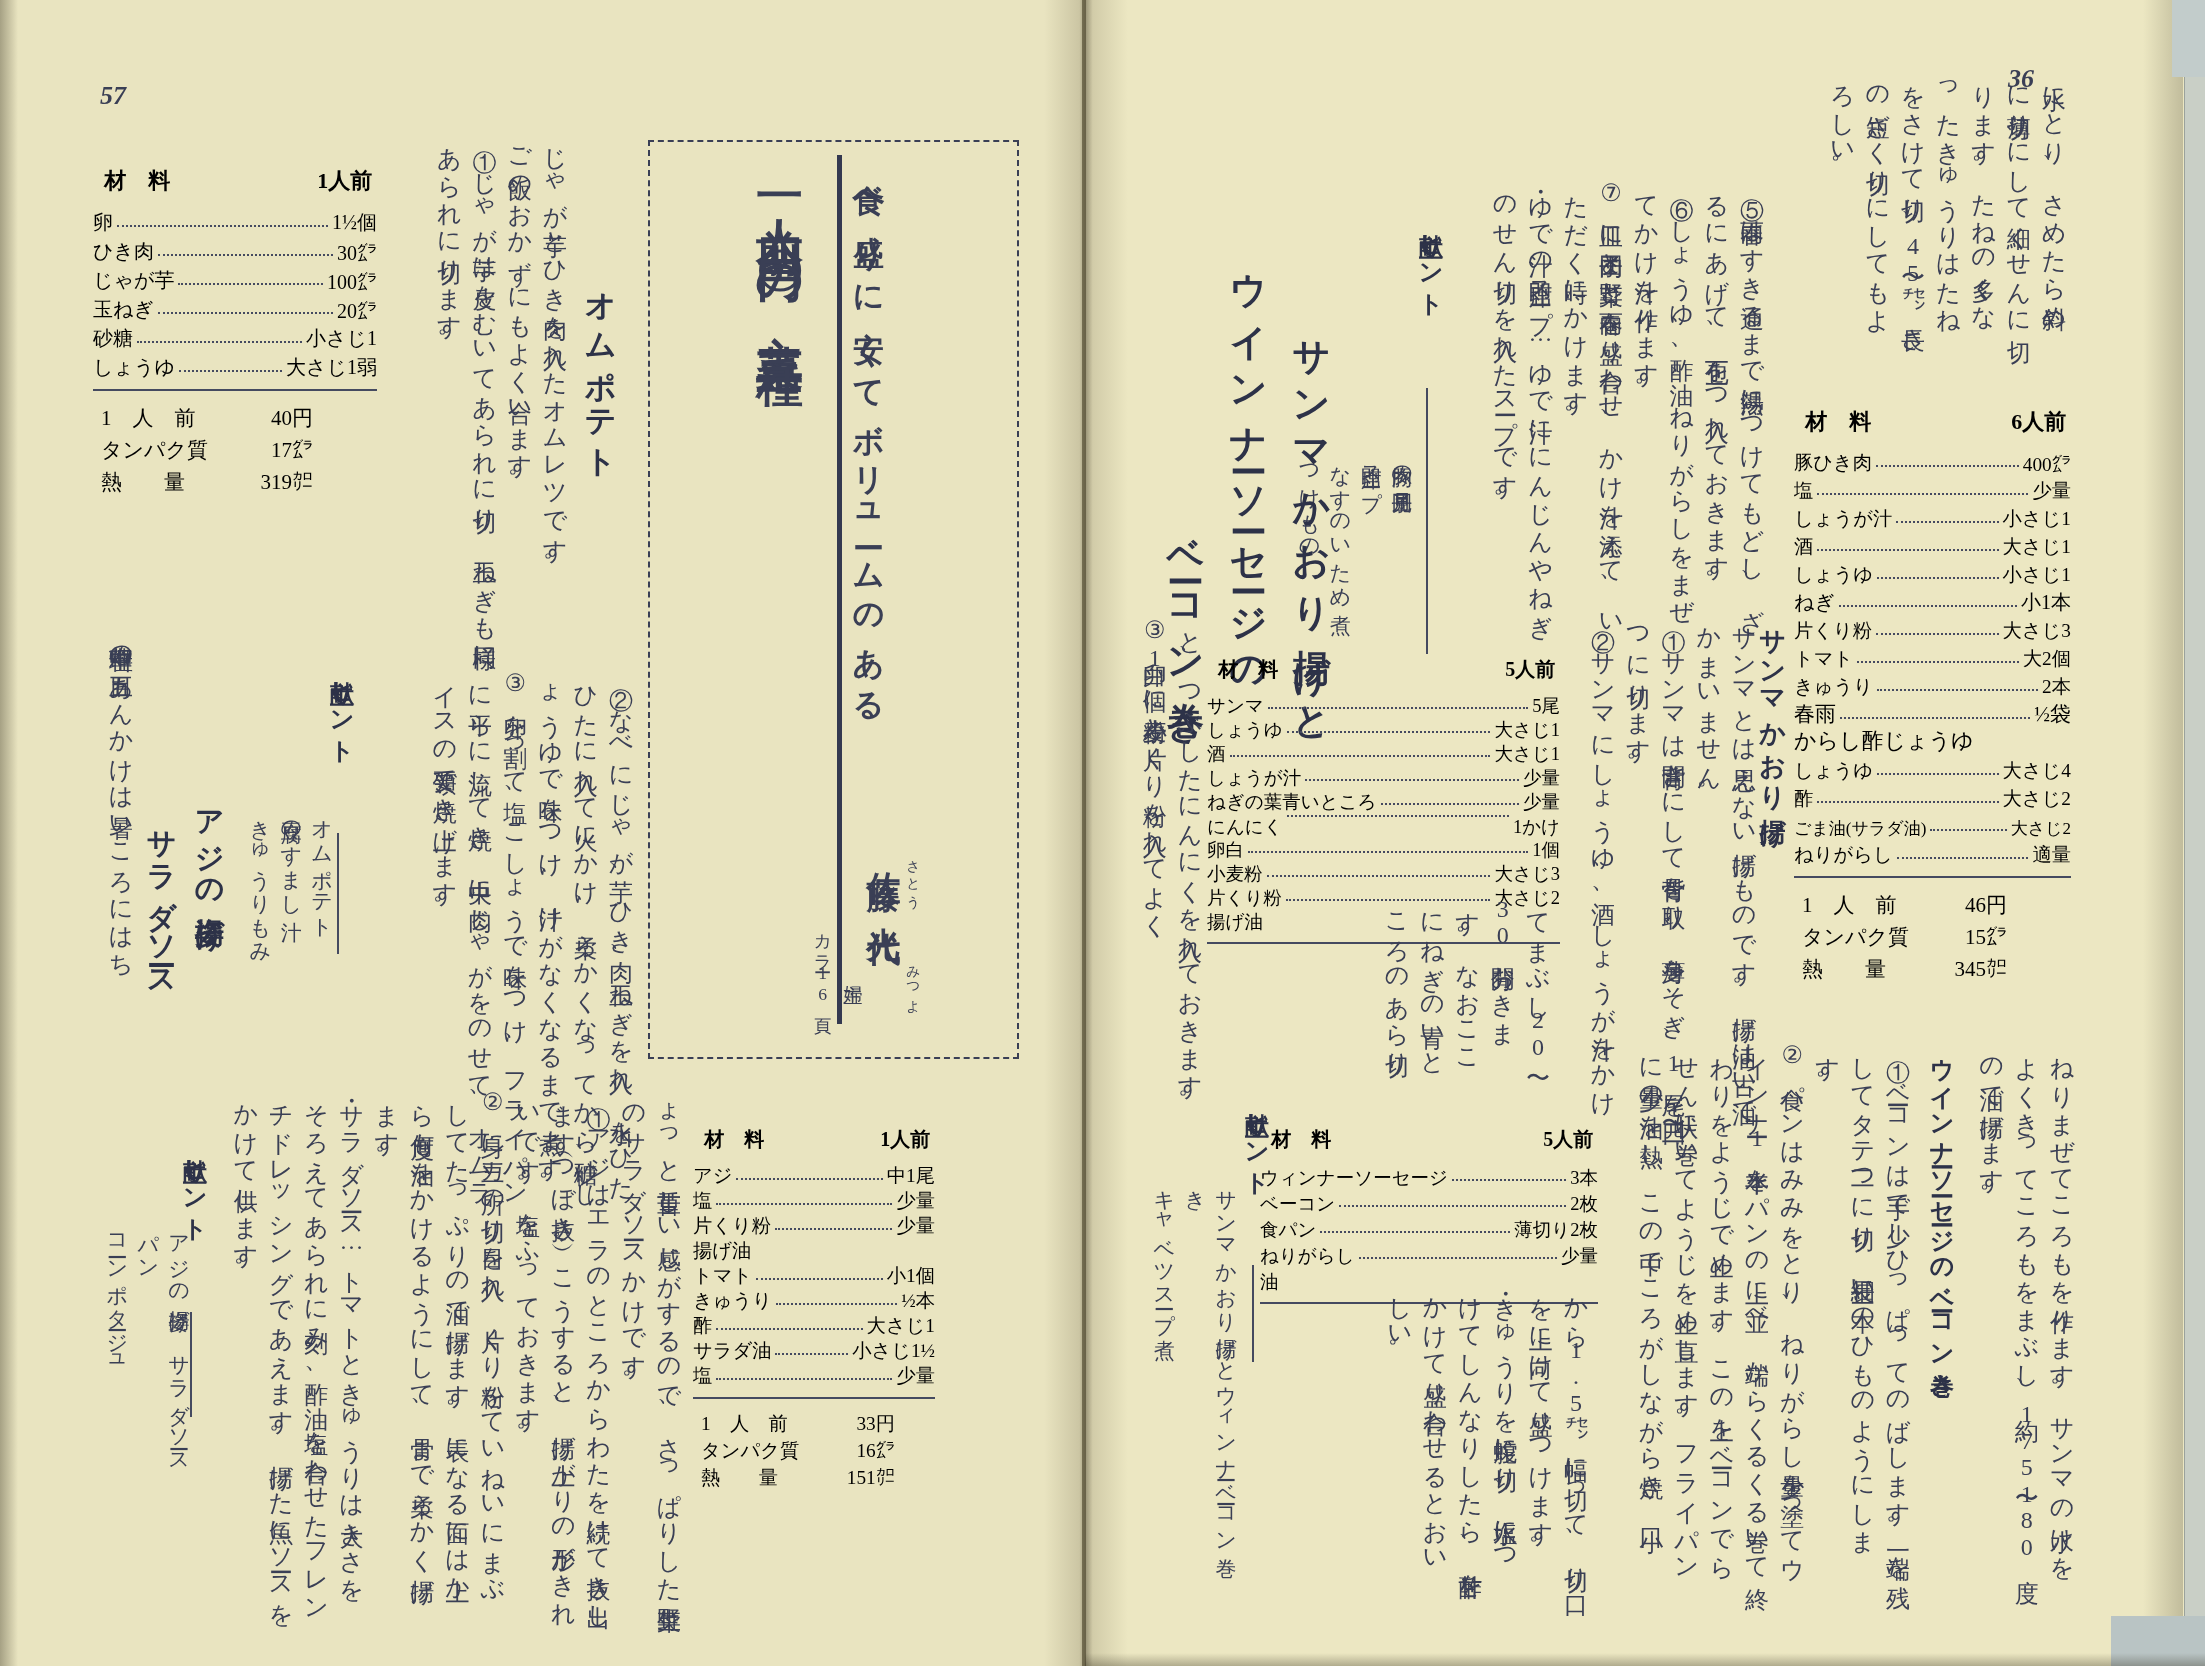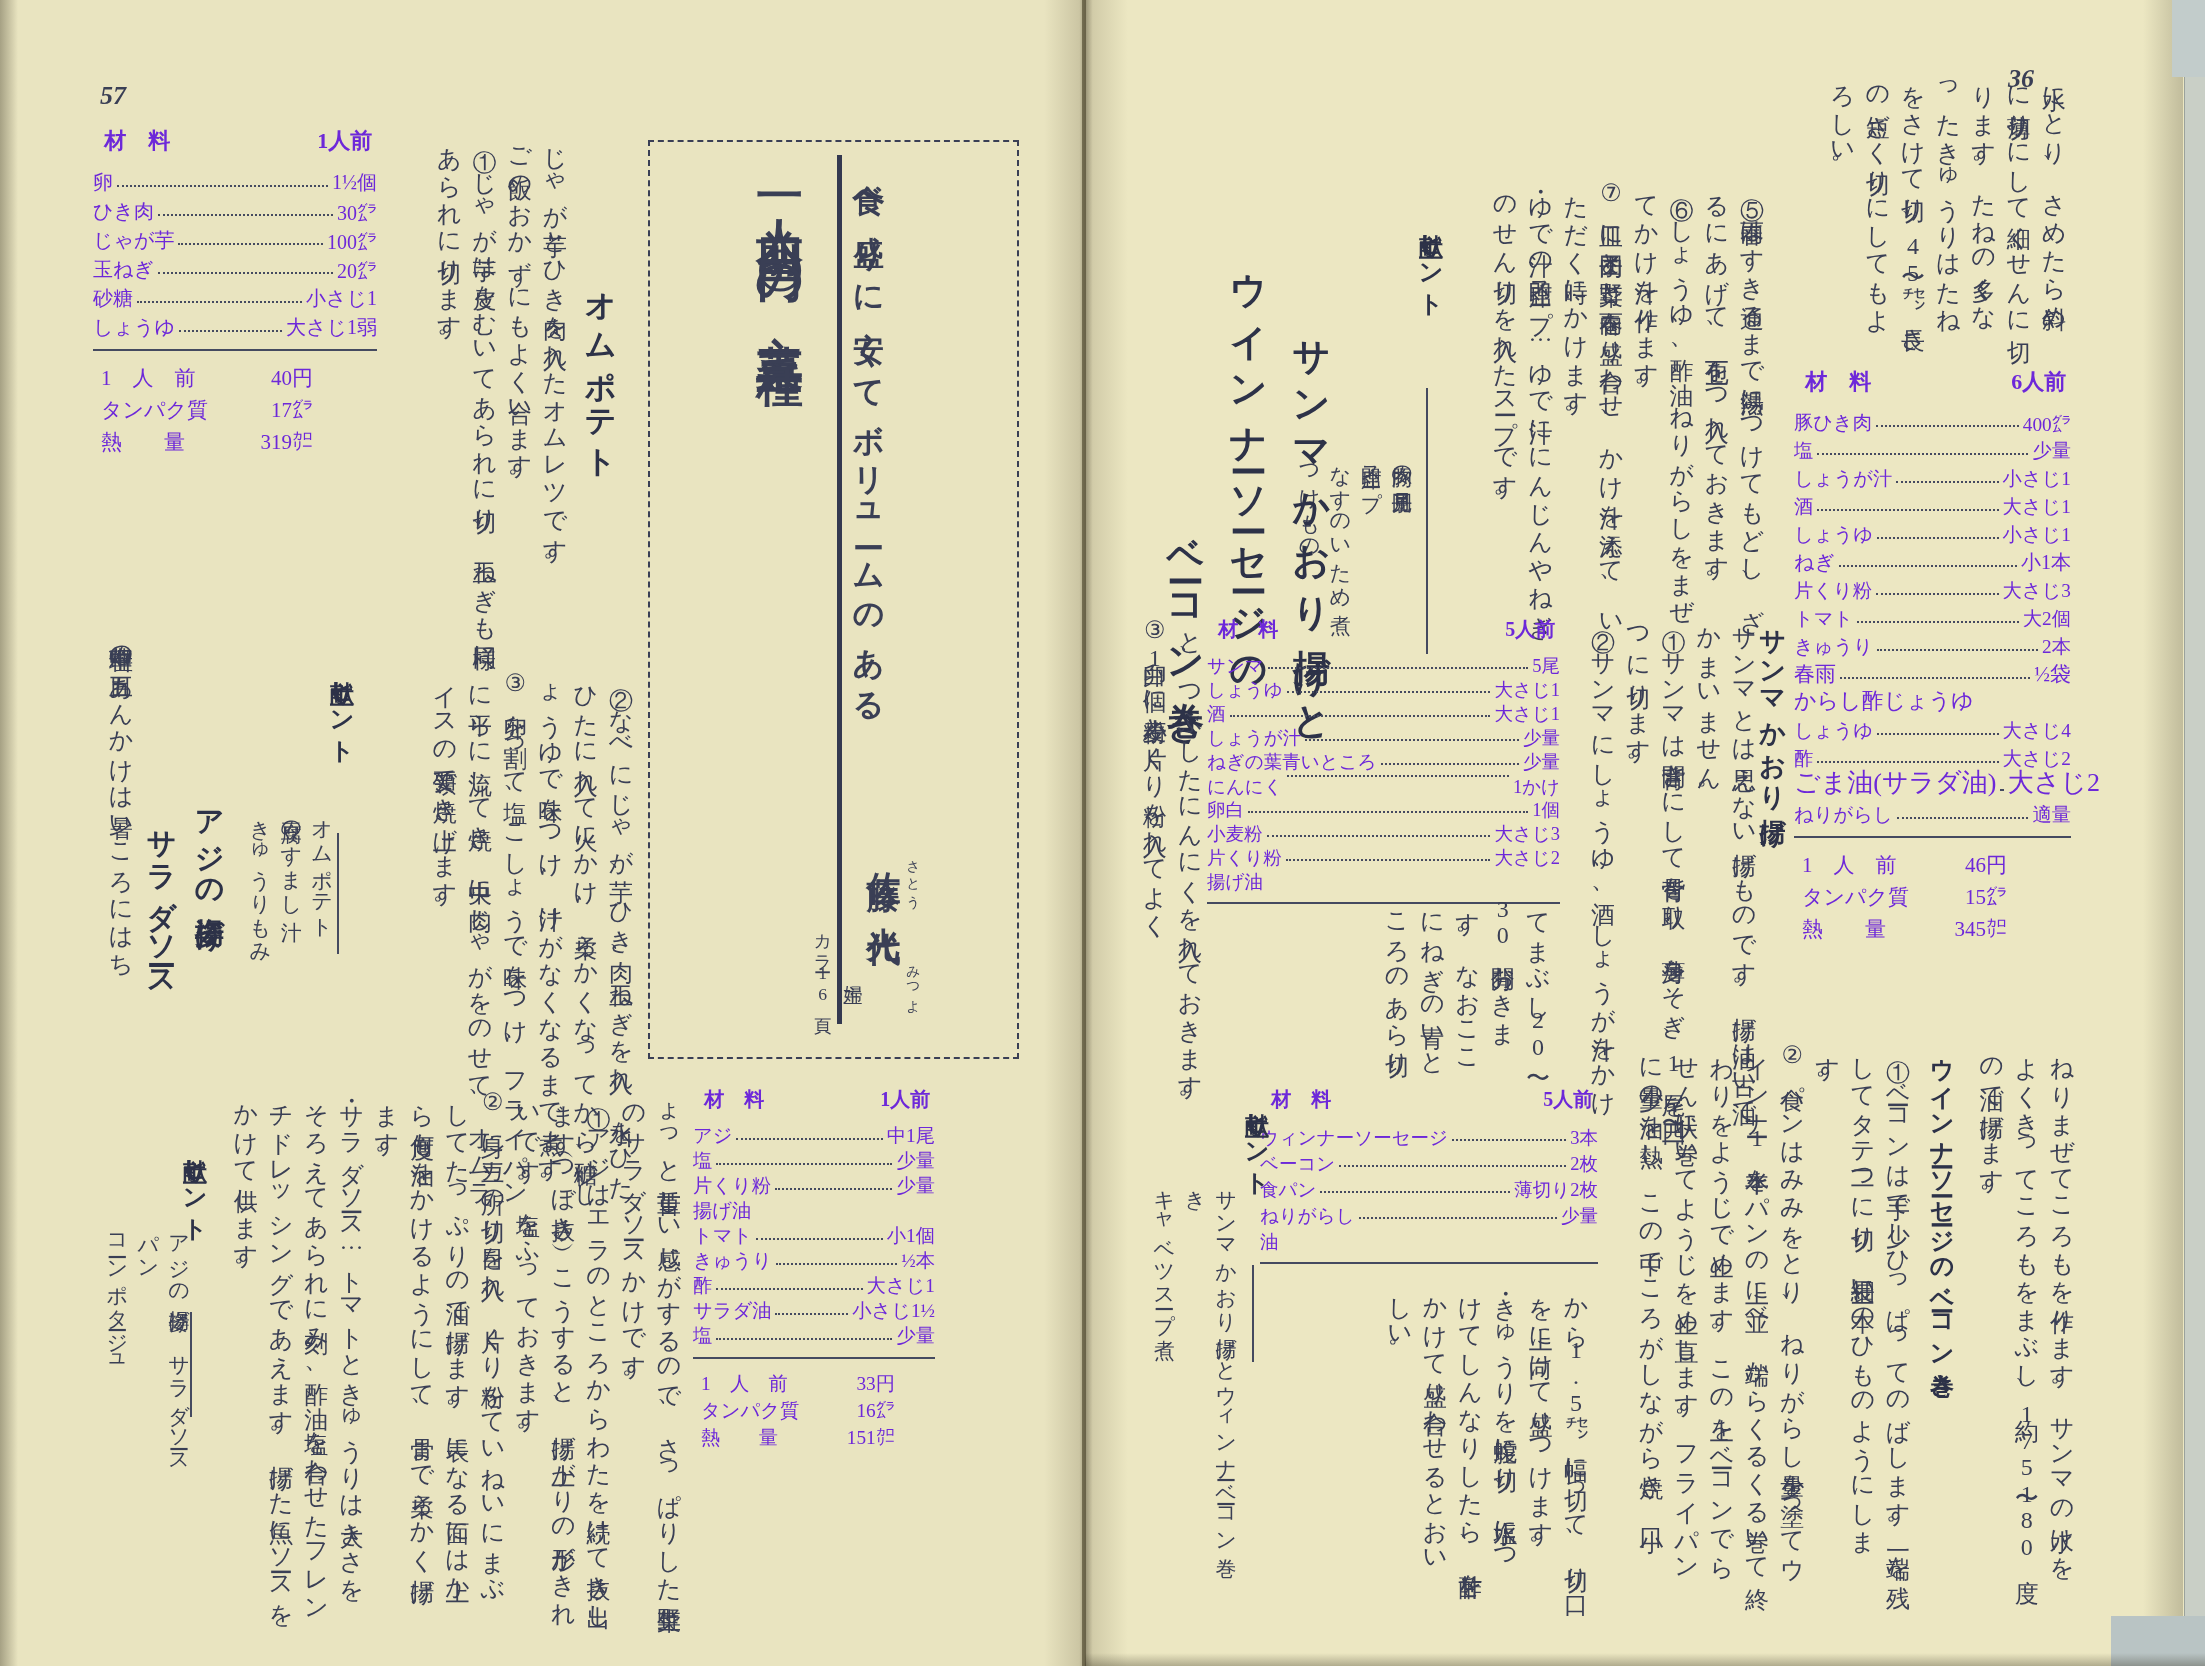--- a/index.html
+++ b/index.html
@@ -10,21 +10,21 @@
   .page-right{left:1085px;width:1121px;background:#ece7c2;}
 
   
   .v{position:absolute;writing-mode:vertical-rl;text-orientation:upright;white-space:pre-line;
      font-size:24px;line-height:1.47;letter-spacing:.02em;color:#3a3f55;}
   .vh{position:absolute;writing-mode:vertical-rl;text-orientation:upright;white-space:pre-line;
       font-family:"Liberation Sans","DejaVu Sans",sans-serif;font-weight:700;color:#2d3248;}
   .pagenum{position:absolute;font-size:26px;font-weight:700;font-style:italic;color:#3a3f55;}
 
   
-  .ing-block{position:absolute;color:#6d28d9;}
+  .ing-block{position:absolute;color:#000000;margin-top:40px;}
   .ing-head{display:flex;justify-content:space-between;align-items:flex-end;
             font-size:22px;font-weight:700;padding:0 4.8px 4.8px 11.3px;}
   .ing-table{border-top:2.4px solid #454a60;border-bottom:2.4px solid #454a60;padding:6.4px 0 8px 0;}
   .ing-row{display:flex;align-items:flex-end;height:29px;font-size:20px;}
   .ing-name{white-space:nowrap;}
   .ing-leader{flex:1;position:relative;min-width:11.3px;}
   .ing-leader::after{content:"";position:absolute;left:4px;right:4px;bottom:9.7px;
                      border-bottom:2.7px dotted #454a60;}
   .ing-amt{white-space:nowrap;}
   .ing-row.noamt .ing-leader::after{display:none;}
@@ -300,21 +300,21 @@
       <div class="ing-row" style="height:28px;font-size:19.3px;">
           <span class="ing-name">しょうゆ</span>
           <span class="ing-leader"></span>
           <span class="ing-amt">大さじ4</span>
         </div>
       <div class="ing-row" style="height:28px;font-size:19.3px;">
           <span class="ing-name">酢</span>
           <span class="ing-leader"></span>
           <span class="ing-amt">大さじ2</span>
         </div>
-      <div class="ing-row" style="height:28px;font-size:26px;">
+      <div class="ing-row" style="height:28px;font-size:17px;">
           <span class="ing-name">ごま油(サラダ油)</span>
           <span class="ing-leader"></span>
           <span class="ing-amt">大さじ2</span>
         </div>
       <div class="ing-row" style="height:28px;font-size:19.3px;">
           <span class="ing-name">ねりがらし</span>
           <span class="ing-leader"></span>
           <span class="ing-amt">適量</span>
         </div>
     </div>

